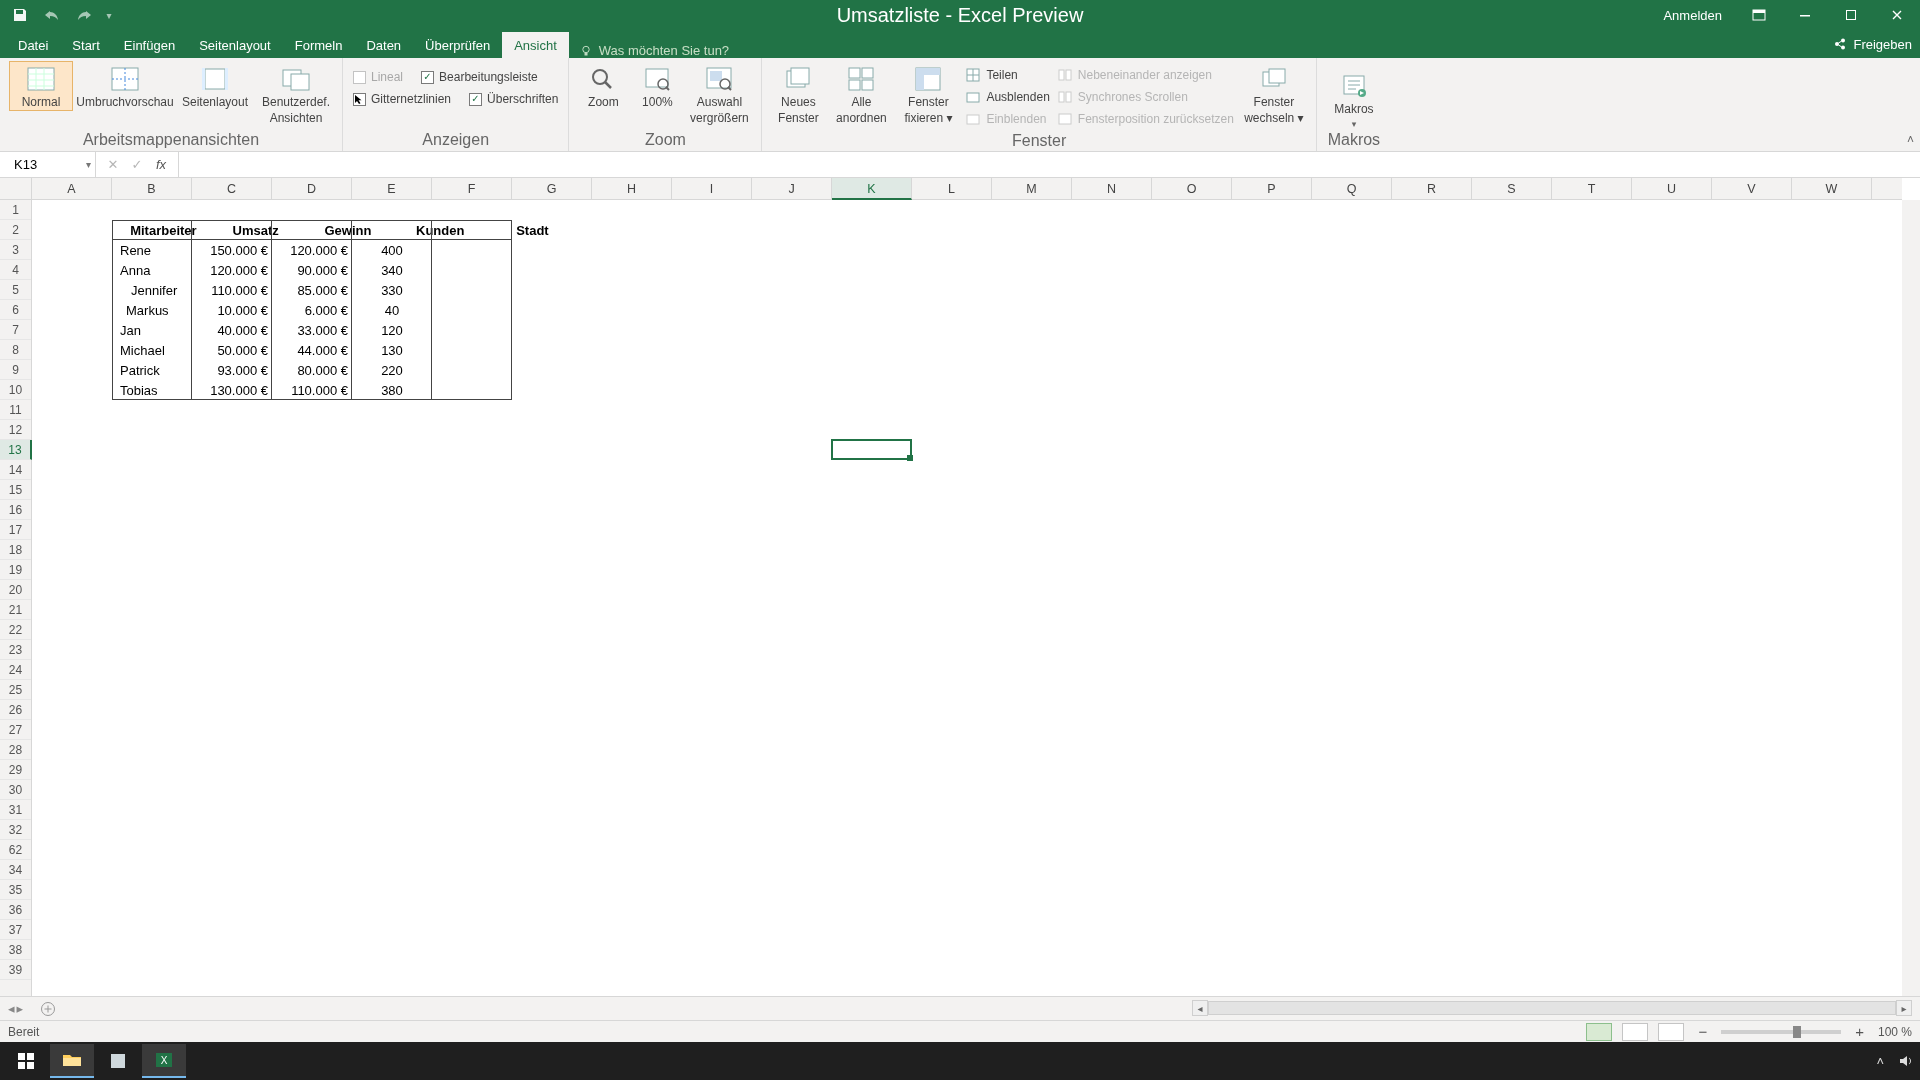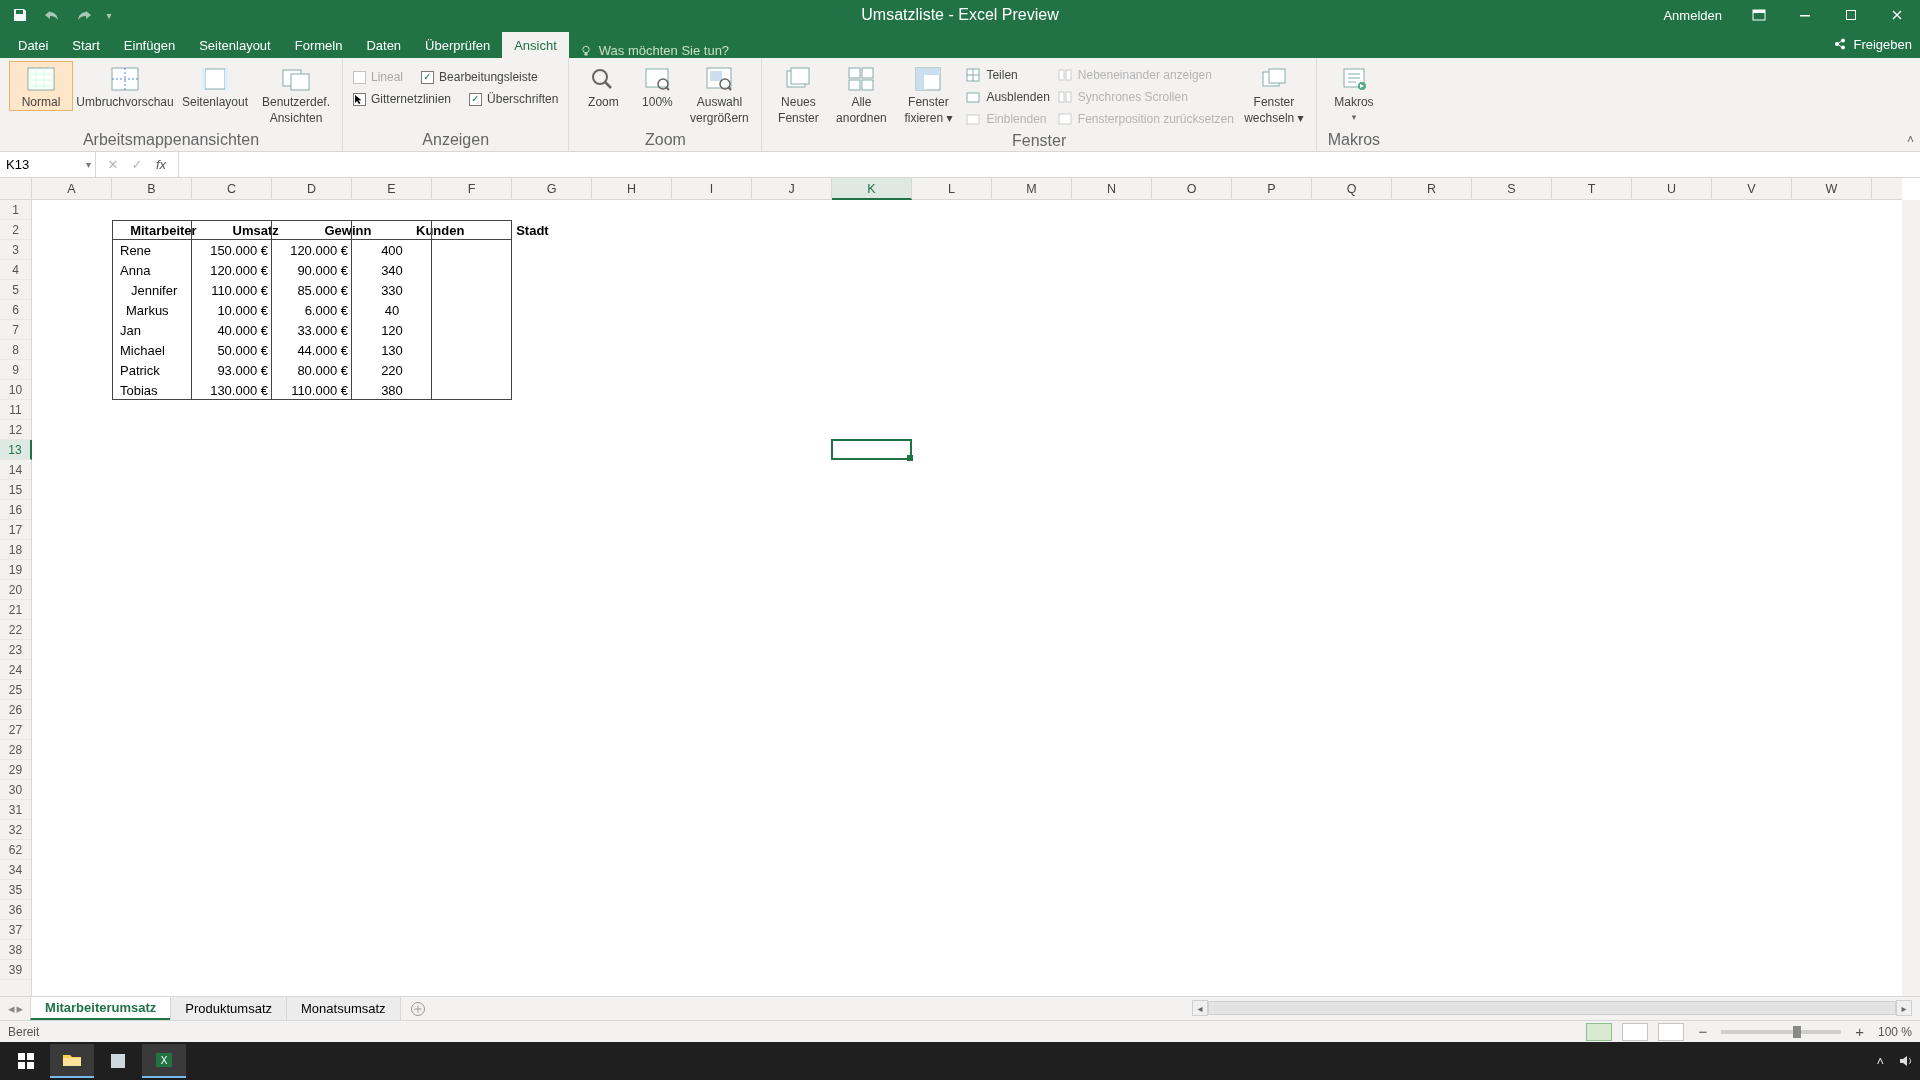--- a/index.html
+++ b/index.html
@@ -3,21 +3,21 @@
 <meta charset="utf-8">
 <style>
 * { margin: 0; padding: 0; box-sizing: border-box; font-family: "Segoe UI", Tahoma, sans-serif; }
 html, body { width: 1920px; height: 1080px; overflow: hidden; background: #fff; }
 
 
 .titlebar { height: 30px; background: #217346; display: flex; align-items: center; color: #fff; font-size: 13px; position: relative; }
 .titlebar .qat { display: flex; align-items: center; gap: 4px; padding-left: 6px; }
 .titlebar .qat .qbtn { width: 28px; height: 24px; display: flex; align-items: center; justify-content: center; opacity: .95; }
 .titlebar .qat .qbtn.dim { opacity: .6; }
-.titlebar .title-center { position: absolute; left: 50%; transform: translateX(-50%); font-size: 16px; }
+.titlebar .title-center { position: absolute; left: 50%; transform: translateX(-50%); font-size: 20px; }
 .titlebar .right { position: absolute; right: 0; display: flex; align-items: flex-end; }
 .titlebar .right .txt { padding: 0 14px; height: 30px; display: flex; align-items: center; }
 .titlebar .winbtn { width: 46px; height: 30px; display: flex; align-items: center; justify-content: center; }
 svg { display: block; }
 
 
 .menutabs { height: 28px; background: #217346; display: flex; align-items: flex-end; padding-left: 6px; color: #fff; font-size: 13px; position: relative; }
 .menutabs .mtab { padding: 0 12px; height: 26px; display: flex; align-items: center; cursor: default; }
 .menutabs .mtab.active { background: #f3f2f1; color: #217346; }
 .menutabs .tellme { display: flex; align-items: center; gap: 6px; padding: 0 10px; color: #d9ead3; opacity: .9; }
@@ -35,21 +35,21 @@
 .chk { width: 13px; height: 13px; border: 1px solid #7a7a7a; background: #fff; display: flex; align-items: center; justify-content: center; font-size: 10px; line-height: 1; }
 .chk.on::after { content: "✓"; color: #217346; }
 .chkrow.dim { color: #a8a8a8; }
 .chkrow.dim .chk { border-color: #c3c3c3; }
 .textrow { height: 22px; display: flex; align-items: center; gap: 6px; }
 .textrow.dim { color: #b5b5b5; }
 .ribbon .collapse { position: absolute; right: 6px; bottom: 4px; font-size: 12px; color: #666; }
 
 
 .fxbar { height: 26px; border-bottom: 1px solid #d7d7d7; display: flex; align-items: stretch; font-size: 13px; background: #fff; }
-.namebox { width: 96px; border-right: 1px solid #d7d7d7; display: flex; align-items: center; padding: 0 6px; position: relative; background: #fff; }
+.namebox { width: 96px; border-right: 1px solid #d7d7d7; display: flex; align-items: center; padding: 0 14px; position: relative; background: #fff; }
 .namebox .dd { position: absolute; right: 4px; font-size: 10px; color: #777; }
 .fxbtns { display: flex; align-items: center; gap: 2px; padding: 0 6px; border-right: 1px solid #d7d7d7; color: #b6b6b6; }
 .fxbtns span, .fxbtns .fxi { width: 22px; text-align: center; }
 .fxinput { flex: 1; }
 
 
 .gridwrap { position: relative; height: calc(1080px - 30px - 28px - 94px - 26px - 24px - 22px - 38px); overflow: hidden; background: #fff; }
 .corner { position: absolute; left: 0; top: 0; width: 32px; height: 22px; background: #f3f2f1; border-right: 1px solid #d7d7d7; border-bottom: 1px solid #d7d7d7; z-index: 3; }
 .colheads { position: absolute; left: 32px; top: 0; right: 18px; height: 22px; display: flex; background: #f3f2f1; border-bottom: 1px solid #d7d7d7; z-index: 2; }
 .ch { width: 80px; border-right: 1px solid #d7d7d7; text-align: center; font-size: 12.5px; color: #444; line-height: 22px; }
@@ -374,21 +374,21 @@
               <rect x="9" y="3" width="16" height="14" fill="#fff" stroke="#8aa"></rect>
             </svg>
           </div>
         <span>Fenster</span>
         <span>wechseln ▾</span>
       </div>
     </div>
     <div class="label">Fenster</div>
   </div>
 
-  <div class="rgroup" style="border-right:none;">
+  <div class="rgroup" style="border-right:none;justify-content:flex-end;">
     <div class="rbtns">
       <div class="rbtn-lg" style="width:54px">
         <div class="ic">
             <svg width="28" height="26">
               <rect x="4" y="3" width="20" height="18" fill="#fff" stroke="#8aa"></rect>
               <path stroke="#8aa" d="M8 8h12M8 12h12M8 16h8"></path>
               <circle cx="22" cy="20" r="4" fill="#5a8"></circle>
               <path fill="#fff" d="M20 18l4 2-4 2z"></path>
             </svg>
           </div>
@@ -1468,25 +1468,20 @@
       <div class="activecell" style="left: 799px; top: 239px; width: 81px; height: 21px;"></div>
     </div>
   <div class="vscroll"></div>
 </div>
 
 <div class="sheettabs">
   <div class="nav">
       <span>◂</span>
       <span>▸</span>
     </div>
-  <div id="sheets" style="display:flex;">
-      <div class="tab active">Mitarbeiterumsatz</div>
-      <div class="tab">Produktumsatz</div>
-      <div class="tab">Monatsumsatz</div>
-    </div>
   <div class="addtab">
     <svg width="16" height="16">
         <circle cx="8" cy="8" r="6.5" fill="none" stroke="#999"></circle>
         <path stroke="#999" d="M8 4.5v7M4.5 8h7"></path>
       </svg>
   </div>
   <div class="hscroll">
     <div class="btn">◂</div>
     <div class="tr"></div>
     <div class="btn">▸</div>

